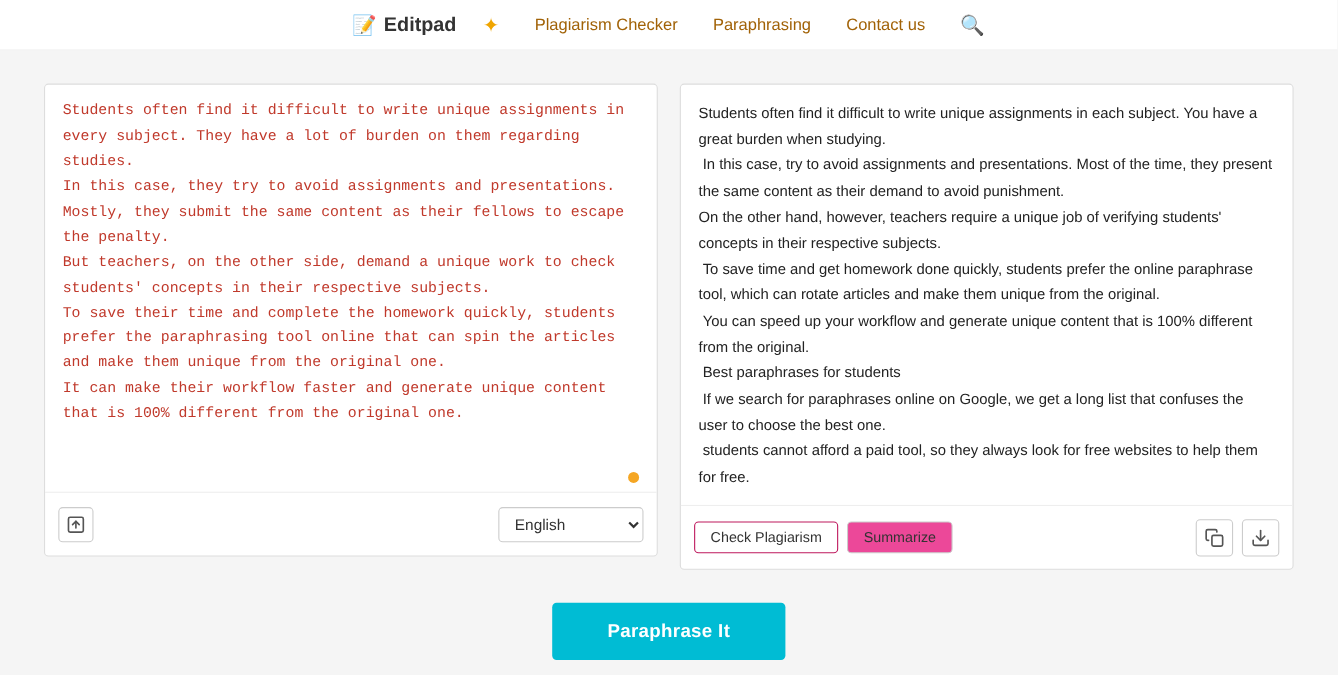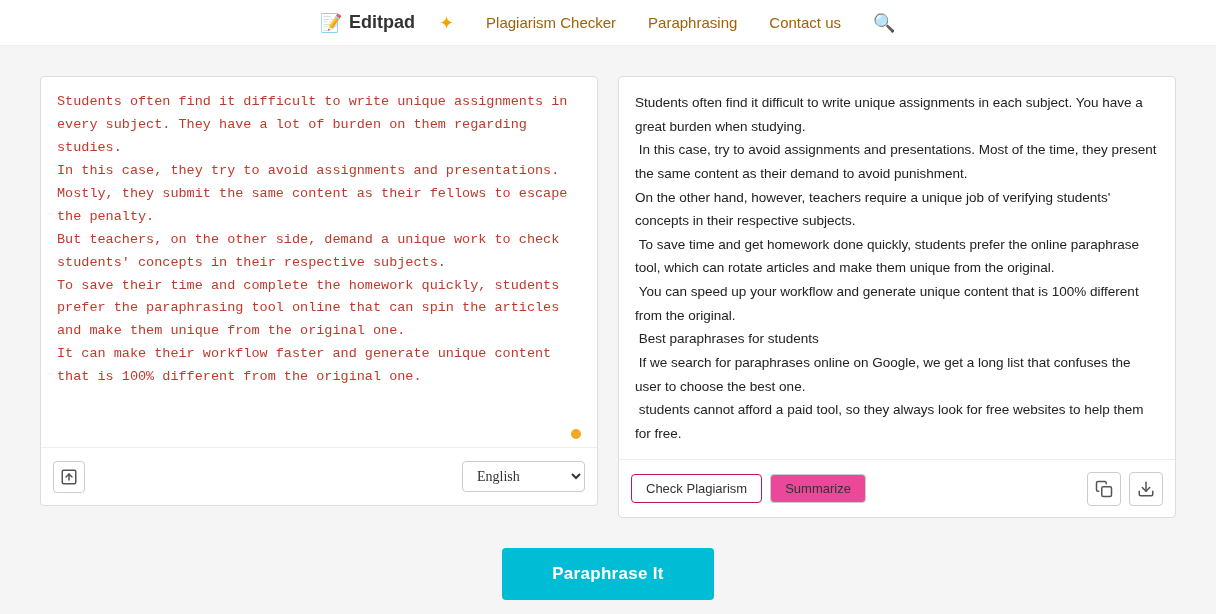--- a/index.html
+++ b/index.html
@@ -133,21 +133,20 @@
     .lang-select {
       padding: 6px 28px 6px 10px;
       border: 1px solid #ccc;
       border-radius: 4px;
       font-size: 14px;
       background: #fff;
       appearance: auto;
       cursor: pointer;
       color: #333;
       min-width: 100px;
-      font-family: Liberation Serif, serif;
     }
 
     
     .dot-indicator {
       width: 10px;
       height: 10px;
       background: #f5a623;
       border-radius: 50%;
       position: absolute;
       right: 16px;

